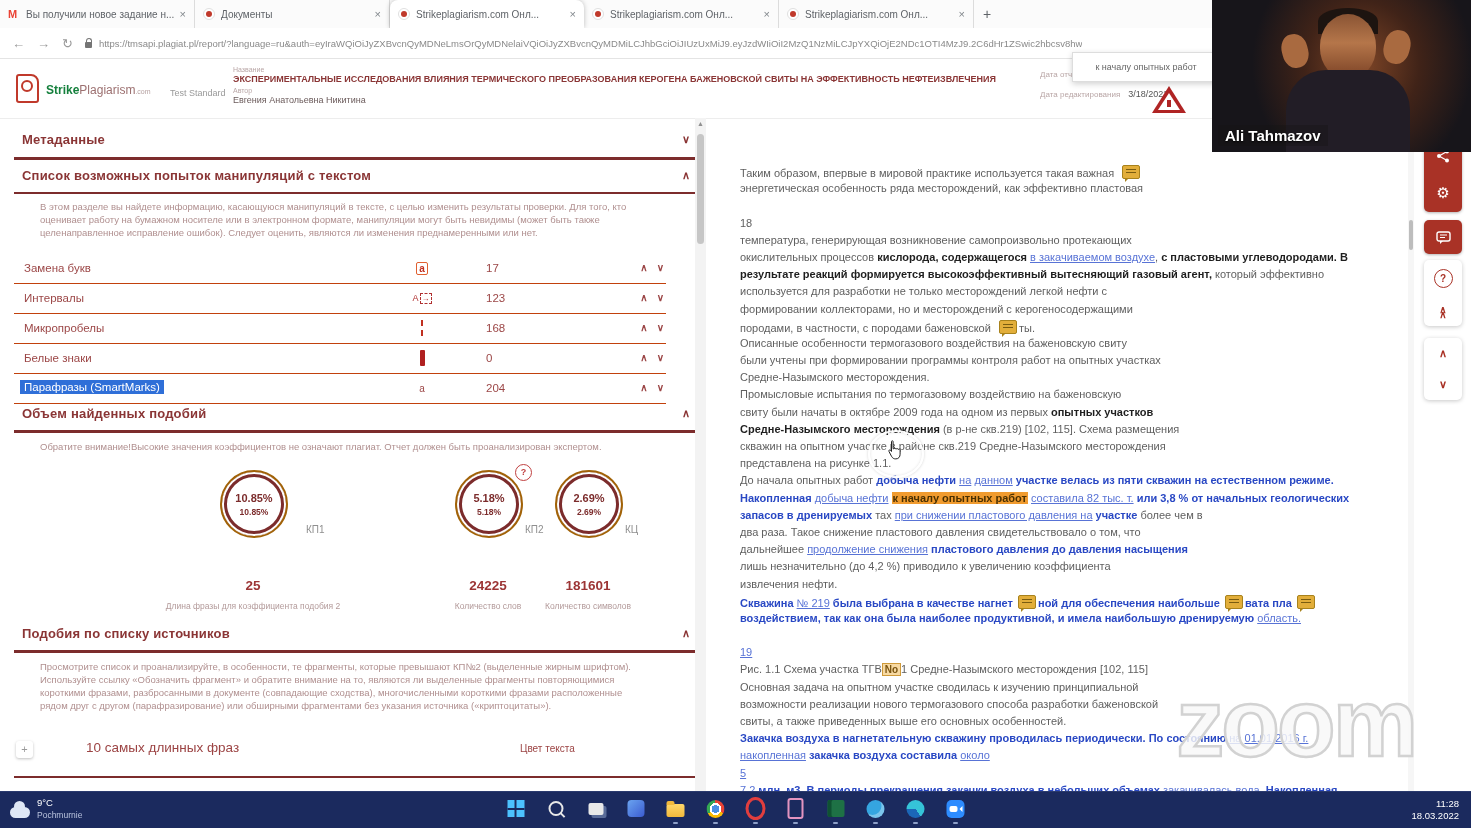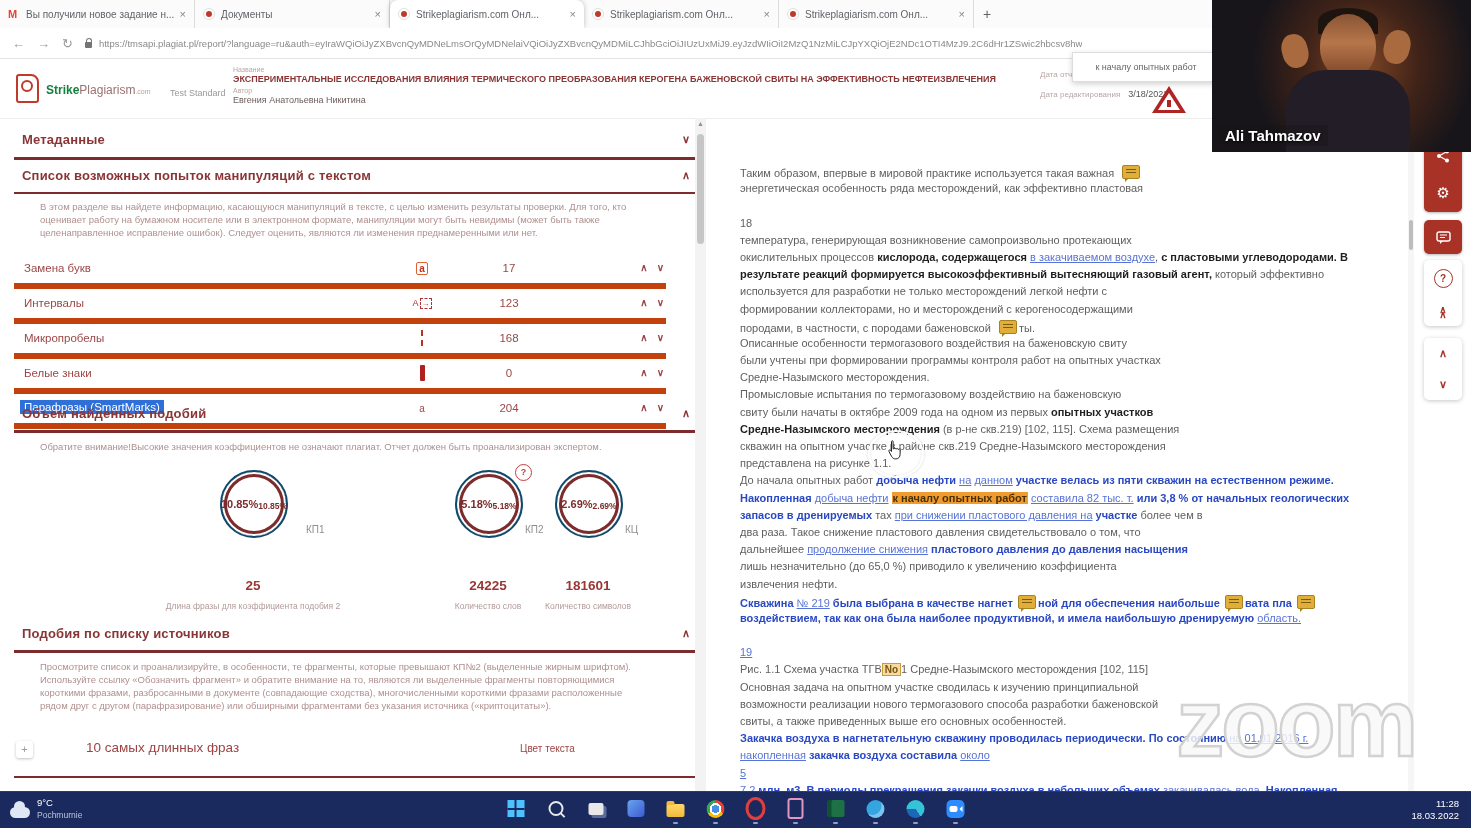--- a/index.html
+++ b/index.html
@@ -52,35 +52,35 @@
   .emblem::after{content:"";position:absolute;left:-11px;top:7px;width:0;height:0;
           border-left:11px solid transparent;border-right:11px solid transparent;border-bottom:17px solid #fff;}
   .emblem::before{content:"";position:absolute;left:-2px;top:14px;width:4px;height:7px;background:#b02424;z-index:2;}
   
   .lpanel{position:absolute;top:118px;left:0;width:706px;bottom:36px;background:#fff;z-index:1;}
   .sec-h{position:absolute;left:22px;font-size:13px;font-weight:bold;color:#8a3535;letter-spacing:.2px;}
   .sec-ch{position:absolute;right:16px;font-size:11px;color:#8a3535;font-weight:bold;}
   .sec-line{position:absolute;left:14px;right:8px;height:3px;background:#7c2c2c;}
   .small-p{position:absolute;left:40px;width:608px;font-size:9.5px;line-height:13px;color:#b08f8f;}
   .rows{position:absolute;left:14px;top:136px;width:652px;}
-  .mrow{height:29px;border-bottom:6px solid #c2410c;position:relative;}
+  .mrow{height:29px;border-bottom:1px solid #c2410c;position:relative;}
   .mrow .rlabel{position:absolute;left:10px;top:8px;font-size:11.5px;color:#9c4747;}
   .mrow .rlabel.sel{background:#2f6fd8;color:#fff;padding:1px 4px;top:6px;left:6px;}
   .mrow .ricon{position:absolute;left:398px;top:4px;width:20px;height:20px;display:flex;align-items:center;justify-content:center;}
-  .mrow .rcount{position:absolute;left:455px;top:8px;width:80px;text-align:center;font-size:11.5px;color:#9c4747;}
+  .mrow .rcount{position:absolute;left:472px;top:8px;width:80px;text-align:left;font-size:11.5px;color:#9c4747;}
   .mrow .rnav{position:absolute;right:2px;top:8px;font-size:10px;color:#9c4747;font-weight:bold;display:flex;gap:9px;}
   .ic-box{border:1px solid #e06030;color:#c03020;font-size:10px;font-weight:bold;padding:0 2px;border-radius:2px;}
   .ic-arrow{display:flex;align-items:center;font-size:9px;color:#b03030;gap:1px;}
   .ic-arrow .ab{border:1px dashed #b03030;padding:0 1px;font-size:8px;}
   .ic-dash{width:0;height:16px;border-left:2px dashed #c03020;}
   .ic-bar{width:5px;height:16px;background:#b02020;border-radius:1px;}
   .ic-a{color:#9c4747;font-size:10px;}
-  .gauge{position:absolute;width:64px;height:64px;border:2px solid #0c4a6e;border-radius:50%;background:#fff;
+  .gauge{position:absolute;width:64px;height:64px;border:2px solid #a16207;border-radius:50%;background:#fff;
          box-shadow:inset 0 0 0 2px #fff,inset 0 0 0 5px #7c2c2c;
-         display:flex;flex-direction:row;align-items:center;justify-content:center;}
+         display:flex;flex-direction:column;align-items:center;justify-content:center;}
   .gauge .v1{font-size:11px;font-weight:bold;color:#7c2c2c;}
   .gauge .v2{font-size:8.5px;font-weight:bold;color:#7c2c2c;margin-top:3px;}
   .glabel{position:absolute;font-size:10px;color:#8f8f8f;}
   .gbadge{position:absolute;width:15px;height:15px;border:1.5px solid #c04040;border-radius:50%;background:#fff;
           color:#c04040;font-size:9px;font-weight:bold;text-align:center;line-height:14px;z-index:2;}
   .stat{position:absolute;width:220px;text-align:center;}
   .stat .sv{font-size:13.5px;font-weight:bold;color:#9c3535;}
   .stat .sl{font-size:8.5px;color:#b39a9a;margin-top:8px;}
   .phrases-plus{position:absolute;left:16px;top:623px;width:17px;height:17px;background:#fff;border-radius:3px;
                 box-shadow:0 1px 3px rgba(0,0,0,.25);color:#9a9a9a;font-size:11px;text-align:center;line-height:16px;}
@@ -366,21 +366,21 @@
       <div class="dline"><span class="sg-g">Промысловые испытания по термогазовому воздействию на баженовскую</span></div>
       <div class="dline"><span class="sg-g">свиту были начаты в октябре 2009 года на одном из первых </span><span class="sg-b">опытных участков</span></div>
       <div class="dline"><span class="sg-b">Средне-Назымского месторождения</span><span class="sg-g"> (в р-не скв.219) [102, 115]. Схема размещения</span></div>
       <div class="dline"><span class="sg-g">скважин на опытном участке в районе скв.219 Средне-Назымского месторождения</span></div>
       <div class="dline"><span class="sg-g">представлена на рисунке 1.1.</span></div>
       <div class="dline"><span class="sg-g">До начала опытных работ </span><span class="sg-bb">добыча нефти </span><span class="sg-lk">на</span><span class="sg-g"> </span><span class="sg-lk">данном</span><span class="sg-g"> </span><span class="sg-bb">участке велась из пяти скважин на естественном режиме.</span></div>
       <div class="dline"><span class="sg-bb">Накопленная </span><span class="sg-lk">добыча нефти</span><span class="sg-g"> </span><span class="sg-hl">к началу опытных работ</span><span class="sg-g"> </span><span class="sg-lk">составила 82 тыс. т.</span><span class="sg-g">  </span><span class="sg-bb">или 3,8 % от начальных геологических</span></div>
       <div class="dline"><span class="sg-bb">запасов в дренируемых</span><span class="sg-g">     тах </span><span class="sg-lk">при снижении пластового давления на</span><span class="sg-g"> </span><span class="sg-bb">участке</span><span class="sg-g"> более чем в</span></div>
       <div class="dline"><span class="sg-g">два раза. Такое снижение пластового давления свидетельствовало о том, что</span></div>
       <div class="dline"><span class="sg-g">дальнейшее </span><span class="sg-lk">продолжение снижения</span><span class="sg-g"> </span><span class="sg-bb">пластового давления до давления насыщения</span></div>
-      <div class="dline"><span class="sg-g">лишь незначительно (до 65,0 %) приводило к увеличению коэффициента</span></div>
+      <div class="dline"><span class="sg-g">лишь незначительно (до 4,2 %) приводило к увеличению коэффициента</span></div>
       <div class="dline"><span class="sg-g">извлечения нефти.</span></div>
       <div class="dline"><span class="sg-bb">Скважина </span><span class="sg-lk">№ 219</span><span class="sg-bb"> была выбрана в качестве нагнет</span><span class="sg-ic"></span><span class="sg-bb">ной для обеспечения наибольше</span><span class="sg-ic"></span><span class="sg-bb">вата пла</span><span class="sg-ic"></span></div>
       <div class="dline"><span class="sg-bb">воздействием, так как она была наиболее продуктивной, и имела наибольшую дренируемую </span><span class="sg-lk">область.</span></div>
       <div class="dline"></div>
       <div class="dline"><span class="sg-lk">19</span></div>
       <div class="dline"><span class="sg-g">Рис. 1.1 Схема участка ТГВ</span><span class="sg-nb">No</span><span class="sg-g">1 Средне-Назымского месторождения [102, 115]</span></div>
       <div class="dline"><span class="sg-g">Основная задача на опытном участке сводилась к изучению принципиальной</span></div>
       <div class="dline"><span class="sg-g">возможности реализации нового термогазового способа разработки баженовской</span></div>
       <div class="dline"><span class="sg-g">свиты, а также приведенных выше его основных особенностей.</span></div>
       <div class="dline"><span class="sg-bb">Закачка воздуха в нагнетательную скважину проводилась периодически. По состоянию </span><span class="sg-lk">на</span><span class="sg-g"> </span><span class="sg-lk">01.01.2016 г.</span></div>

